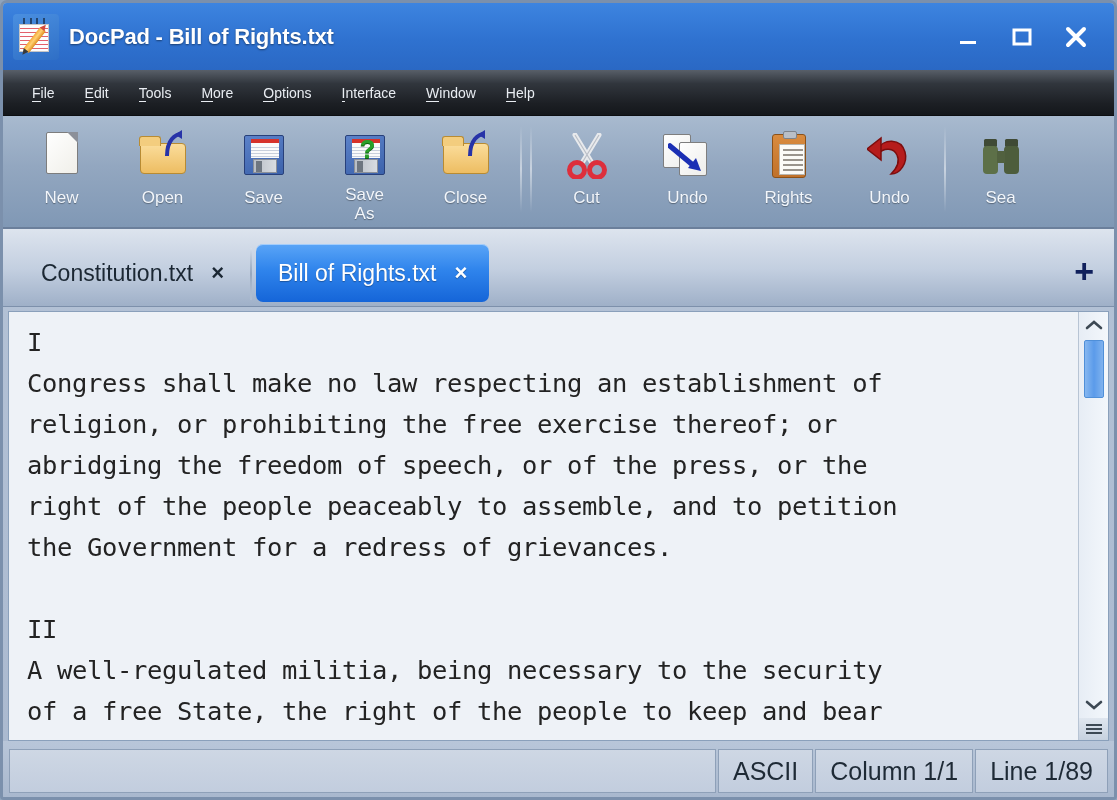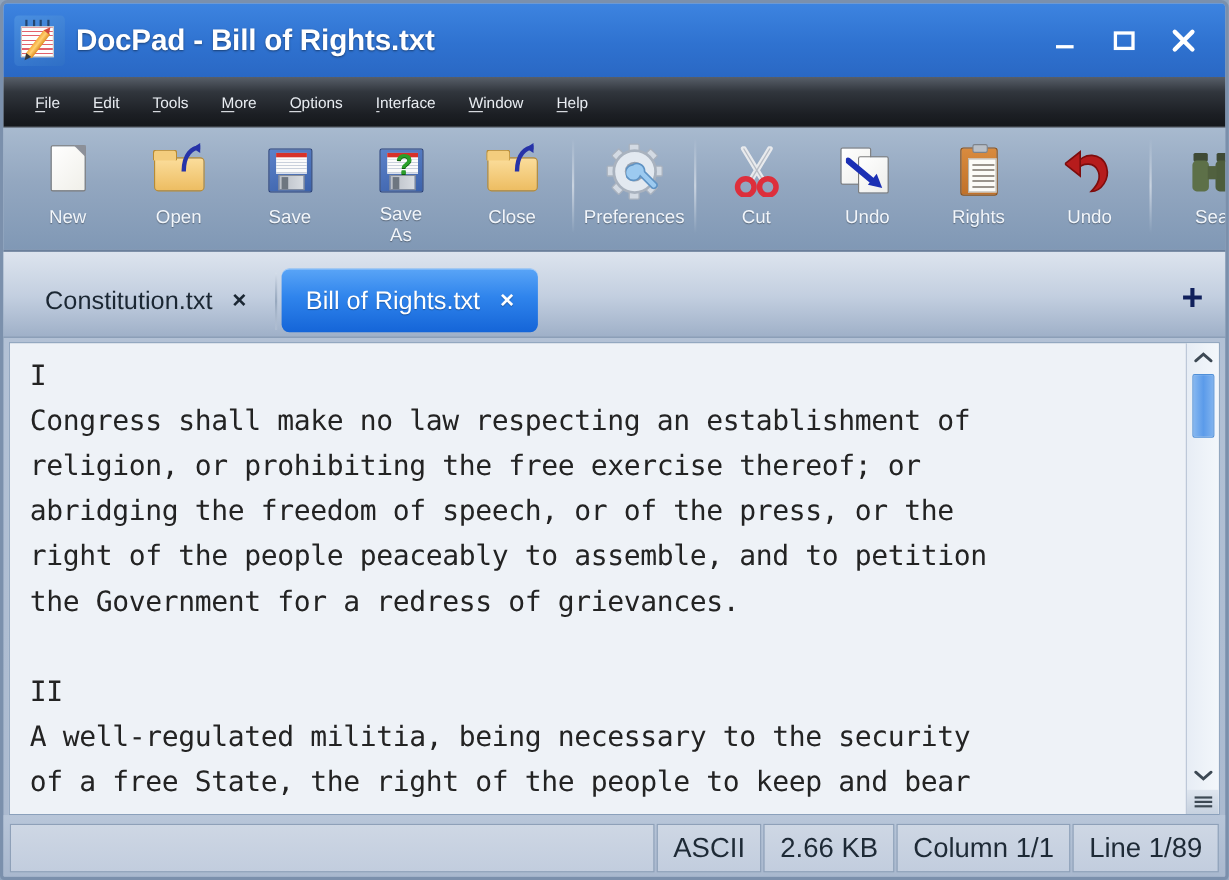--- a/index.html
+++ b/index.html
@@ -81,21 +81,21 @@
   }
   #app-icon .pencil::after {
     content: ""; position: absolute; left: 0; bottom: -5px;
     border-left: 3.5px solid transparent;
     border-right: 3.5px solid transparent;
     border-top: 6px solid #3a3a3a;
   }
 
   #title-text {
     color: #ffffff;
-    font-size: 27px;
+    font-size: 22px;
     font-weight: bold;
     letter-spacing: -0.2px;
     text-shadow: 0 1px 2px rgba(0,0,0,.45);
     flex: 1 1 auto;
     white-space: nowrap;
   }
 
   #win-controls { display: flex; align-items: center; gap: 6px; margin-right: 8px; }
   .winbtn {
     width: 48px; height: 46px;
@@ -502,42 +502,20 @@
         <svg class="ic-arrow-out" viewBox="0 0 22 30">
             <path d="M4 26 C4 10 12 4 19 4" stroke="#2733a8" stroke-width="4" fill="none"></path>
             <path d="M19 0 L19 9 L12 4.5 Z" fill="#2733a8"></path>
           </svg>
       </div>
       <div class="lbl">Close</div>
     </div>
 
     <div class="tsep"></div>
 
-    <div class="tool">
-      <div class="glyph">
-        <svg class="teeth" style="position:absolute;left:0;top:0" width="52" height="52" viewBox="0 0 52 52">
-          <g fill="#d3dae3" stroke="#a9b2be" stroke-width="1.2">
-            <rect x="21" y="1" width="9" height="9" rx="1"></rect>
-            <rect x="21" y="42" width="9" height="9" rx="1"></rect>
-            <rect x="1" y="21" width="9" height="9" rx="1"></rect>
-            <rect x="42" y="21" width="9" height="9" rx="1"></rect>
-            <rect x="7" y="7" width="9" height="9" rx="1" transform="rotate(45 11.5 11.5)"></rect>
-            <rect x="36" y="7" width="9" height="9" rx="1" transform="rotate(45 40.5 11.5)"></rect>
-            <rect x="7" y="36" width="9" height="9" rx="1" transform="rotate(45 11.5 40.5)"></rect>
-            <rect x="36" y="36" width="9" height="9" rx="1" transform="rotate(45 40.5 40.5)"></rect>
-          </g>
-          <circle cx="26" cy="26" r="19" fill="#e3e9f0" stroke="#a9b2be" stroke-width="2.5"></circle>
-          <circle cx="26" cy="26" r="9" fill="#97a2b0"></circle>
-        </svg>
-        <svg class="ic-wrench" viewBox="0 0 30 30" style="position:absolute;left:18px;top:16px">
-          <path d="M6 4 a7 7 0 1 0 7 10 l11 11 a3 3 0 0 0 4-4 L17 10 A7 7 0 0 0 6 4 Z" fill="#9ccaf0" stroke="#5f93c4" stroke-width="1.5"></path>
-        </svg>
-      </div>
-      <div class="lbl">Preferences</div>
-    </div>
 
     <div class="tsep"></div>
 
     <div class="tool">
       <div class="glyph">
         <svg class="ic-scissors" viewBox="0 0 42 46">
           <path d="M9 2 L26 30 M33 2 L16 30" stroke="#e8eaed" stroke-width="5" stroke-linecap="round"></path>
           <path d="M9 2 L26 30 M33 2 L16 30" stroke="#b9bec6" stroke-width="1.2" fill="none"></path>
           <circle cx="11" cy="37" r="7.5" fill="none" stroke="#dd2f3c" stroke-width="5"></circle>
           <circle cx="31" cy="37" r="7.5" fill="none" stroke="#dd2f3c" stroke-width="5"></circle>
@@ -634,18 +612,17 @@
       </div>
       <div id="sb-grip">
           <i></i>
         </div>
     </div>
   </div>
 
   <div id="statusbar">
     <div class="spanel" id="spanel-msg"></div>
     <div class="spanel">ASCII</div>
-    <div class="spanel">2.66 KB</div>
     <div class="spanel">Column 1/1</div>
     <div class="spanel">Line 1/89</div>
   </div>
 
 </div>
 
 </body></html>

